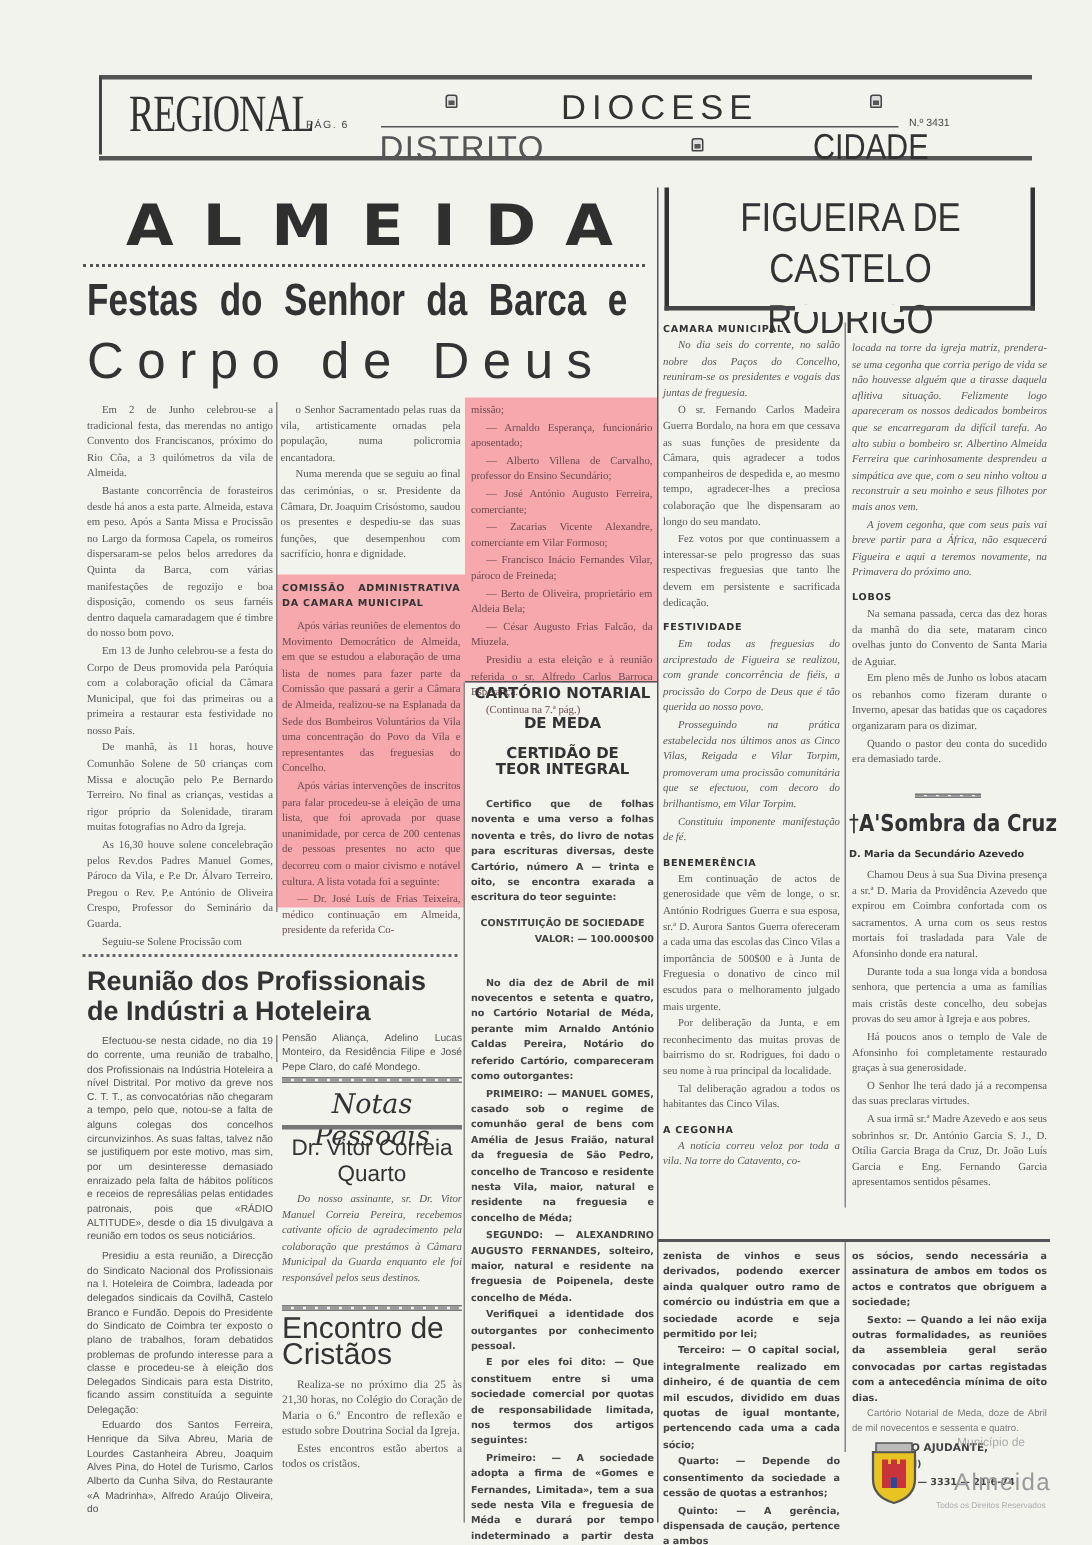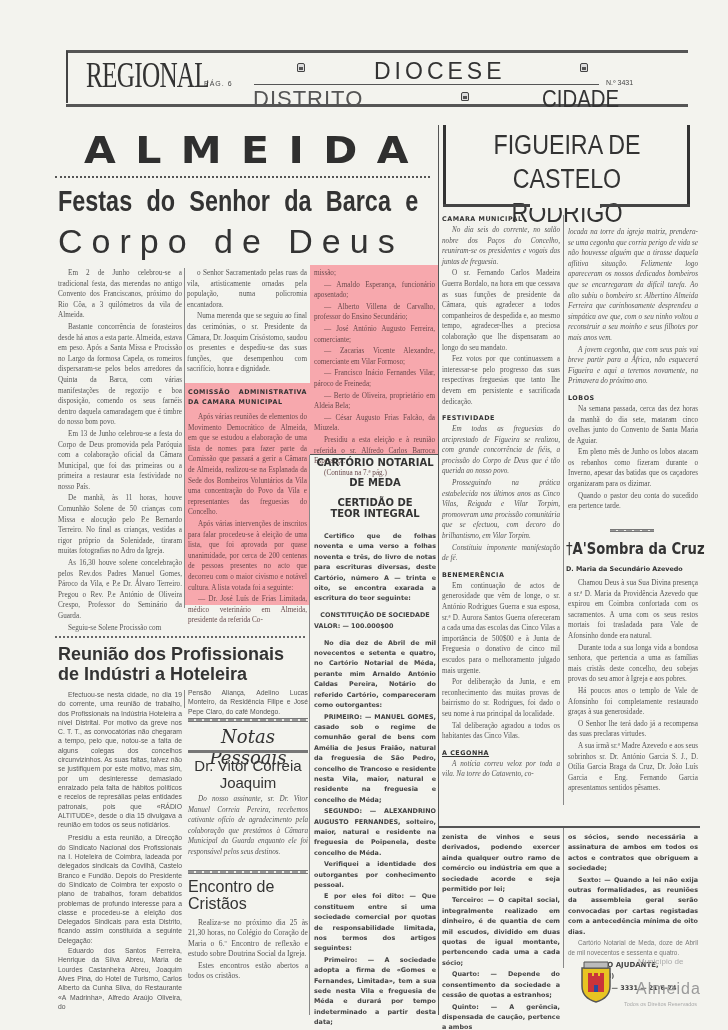--- a/index.html
+++ b/index.html
@@ -46,21 +46,21 @@
   .fig-bot-gap { position: absolute; left: 530px; top: 203px; width: 70px; height: 5px; background: #f3f3ee; }
 
   .cartorio-head { position: absolute; left: 312px; top: 456px; width: 126px; text-align: center; font-family: "DejaVu Sans", sans-serif; font-weight: bold; color: #333; }
 
   .reuniao { position: absolute; left: 58px; top: 644px; font-family: "Liberation Sans", sans-serif; font-weight: bold; font-size: 18px; line-height: 20px; color: #333; }
   .dotline { position: absolute; left: 55px; top: 636px; width: 250px; height: 4px; border-top: 2px dotted #666; }
 
   .notas { position: absolute; left: 188px; top: 726px; width: 120px; text-align: center; font-family: "DejaVu Serif", serif; font-style: italic; font-size: 18px; color: #333; }
   .deco-rule { position: absolute; height: 4px; border-top: 1px solid #777; border-bottom: 1px solid #777; background: repeating-linear-gradient(90deg, #999 0 6px, transparent 6px 8px); }
   .vitor { position: absolute; left: 188px; top: 757px; width: 120px; text-align: center; font-family: "Liberation Sans", sans-serif; font-weight: normal; font-size: 15px; line-height: 17px; color: #333; }
-  .encontro { position: absolute; left: 188px; top: 878px; font-family: "Liberation Sans", sans-serif; font-size: 16px; line-height: 17px; color: #333; }
+  .encontro { position: absolute; left: 188px; top: 878px; font-family: "Liberation Sans", sans-serif; font-size: 20px; line-height: 17px; color: #333; }
 
   .sombra { position: absolute; left: 566px; top: 540px; font-family: "DejaVu Sans", sans-serif; font-weight: bold; font-size: 15.5px; color: #333; white-space: nowrap; transform: scaleX(0.85); transform-origin: left; }
   .sombra-sub { position: absolute; left: 566px; top: 565px; width: 134px; font-family: "DejaVu Sans", sans-serif; font-weight: bold; font-size: 6.4px; color: #333; }
 
   .coat { position: absolute; left: 578px; top: 960px; width: 36px; height: 44px; }
   .watermark { position: absolute; left: 638px; top: 957px; font-family: "Liberation Sans", sans-serif; font-size: 8px; color: #aaa; line-height: 9px; }
   .watermark-big { position: absolute; left: 636px; top: 980px; font-family: "Liberation Sans", sans-serif; font-size: 16px; color: #999; letter-spacing: 1px; }
   .watermark-small { position: absolute; left: 624px; top: 1001px; font-family: "Liberation Sans", sans-serif; font-size: 5.5px; color: #aaa; }
 </style>
 </head>
@@ -100,21 +100,21 @@
     <p>o Senhor Sacramentado pelas ruas da vila, artisticamente ornadas pela população, numa policromia encantadora.</p>
     <p>Numa merenda que se seguiu ao final das cerimónias, o sr. Presidente da Câmara, Dr. Joaquim Crisóstomo, saudou os presentes e despediu-se das suas funções, que desempenhou com sacrifício, honra e dignidade.</p>
   </div>
 
   <div class="pink" style="left:184px;top:383px;width:126px;height:222px;"></div>
   <div class="pink" style="left:310px;top:265px;width:128px;height:190px;"></div>
   <div class="col" style="left:188px;top:387px;width:119px;color:#6a4a4c;">
     <p class="sec-head">COMISSÃO ADMINISTRATIVA DA CAMARA MUNICIPAL</p>
     <p style="margin-top:5px;">Após várias reuniões de elementos do Movimento Democrático de Almeida, em que se estudou a elaboração de uma lista de nomes para fazer parte da Comissão que passará a gerir a Câmara de Almeida, realizou-se na Esplanada da Sede dos Bombeiros Voluntários da Vila uma concentração do Povo da Vila e representantes das freguesias do Concelho.</p>
     <p>Após várias intervenções de inscritos para falar procedeu-se à eleição de uma lista, que foi aprovada por quase unanimidade, por cerca de 200 centenas de pessoas presentes no acto que decorreu com o maior civismo e notável cultura. A lista votada foi a seguinte:</p>
-    <p>— Dr. José Luís de Frias Limitada, médico veterinário em Almeida, presidente da referida Co-</p>
+    <p>— Dr. José Luís de Frias Teixeira, médico continuação em Almeida, presidente da referida Co-</p>
   </div>
   <div class="col" style="left:314px;top:268px;width:121px;color:#6a4a4c;">
     <p style="text-indent:0">missão;</p>
     <p>— Arnaldo Esperança, funcionário aposentado;</p>
     <p>— Alberto Villena de Carvalho, professor do Ensino Secundário;</p>
     <p>— José António Augusto Ferreira, comerciante;</p>
     <p>— Zacarias Vicente Alexandre, comerciante em Vilar Formoso;</p>
     <p>— Francisco Inácio Fernandes Vilar, pároco de Freineda;</p>
     <p>— Berto de Oliveira, proprietário em Aldeia Bela;</p>
     <p>— César Augusto Frias Falcão, da Miuzela.</p>
@@ -124,21 +124,21 @@
 
   <div class="hline" style="left:310px;top:454px;width:128px;background:#555;"></div>
   <div class="cartorio-head">
     <div style="font-size:10px;line-height:14px;">CARTÓRIO NOTARIAL</div>
     <div style="font-size:10px;line-height:14px;margin-top:6px;">DE MEDA</div>
     <div style="font-size:10px;line-height:11px;margin-top:7px;padding:0 14px;">CERTIDÃO DE TEOR INTEGRAL</div>
   </div>
   <div class="col boldsans" style="left:314px;top:531px;width:122px;">
     <p>Certifico que de folhas noventa e uma verso a folhas noventa e três, do livro de notas para escrituras diversas, deste Cartório, número A — trinta e oito, se encontra exarada a escritura do teor seguinte:</p>
     <p style="text-indent:0;text-align:center;margin-top:6px;">CONSTITUIÇÃO DE SOCIEDADE</p>
-    <p style="text-indent:0;text-align:left;margin-bottom:6px;">VALOR: — 100.000$00</p>
+    <p style="text-indent:0;text-align:right;margin-bottom:18px;">VALOR: — 100.000$00</p>
     <p>No dia dez de Abril de mil novecentos e setenta e quatro, no Cartório Notarial de Méda, perante mim Arnaldo António Caldas Pereira, Notário do referido Cartório, compareceram como outorgantes:</p>
     <p>PRIMEIRO: — MANUEL GOMES, casado sob o regime de comunhão geral de bens com Amélia de Jesus Fraião, natural da freguesia de São Pedro, concelho de Trancoso e residente nesta Vila, maior, natural e residente na freguesia e concelho de Méda;</p>
     <p>SEGUNDO: — ALEXANDRINO AUGUSTO FERNANDES, solteiro, maior, natural e residente na freguesia de Poipenela, deste concelho de Méda.</p>
     <p>Verifiquei a identidade dos outorgantes por conhecimento pessoal.</p>
     <p>E por eles foi dito: — Que constituem entre si uma sociedade comercial por quotas de responsabilidade limitada, nos termos dos artigos seguintes:</p>
     <p>Primeiro: — A sociedade adopta a firma de «Gomes e Fernandes, Limitada», tem a sua sede nesta Vila e freguesia de Méda e durará por tempo indeterminado a partir desta data;</p>
     <p>Segundo: — O seu objecto é o exercício da actividade de arma-</p>
   </div>
 
   <div class="vline" style="left:184px;top:268px;height:340px;"></div>
@@ -158,31 +158,31 @@
     <p>O sr. Fernando Carlos Madeira Guerra Bordalo, na hora em que cessava as suas funções de presidente da Câmara, quis agradecer a todos companheiros de despedida e, ao mesmo tempo, agradecer-lhes a preciosa colaboração que lhe dispensaram ao longo do seu mandato.</p>
     <p>Fez votos por que continuassem a interessar-se pelo progresso das suas respectivas freguesias que tanto lhe devem em persistente e sacrificada dedicação.</p>
     <p class="sec-head" style="margin-top:6px;">FESTIVIDADE</p>
     <p class="italic">Em todas as freguesias do arciprestado de Figueira se realizou, com grande concorrência de fiéis, a procissão do Corpo de Deus que é tão querida ao nosso povo.</p>
     <p class="italic">Prosseguindo na prática estabelecida nos últimos anos as Cinco Vilas, Reigada e Vilar Torpim, promoveram uma procissão comunitária que se efectuou, com decoro do brilhantismo, em Vilar Torpim.</p>
     <p class="italic">Constituiu imponente manifestação de fé.</p>
     <p class="sec-head" style="margin-top:6px;">BENEMERÊNCIA</p>
     <p>Em continuação de actos de generosidade que vêm de longe, o sr. António Rodrigues Guerra e sua esposa, sr.ª D. Aurora Santos Guerra ofereceram a cada uma das escolas das Cinco Vilas a importância de 500$00 e à Junta de Freguesia o donativo de cinco mil escudos para o melhoramento julgado mais urgente.</p>
     <p>Por deliberação da Junta, e em reconhecimento das muitas provas de bairrismo do sr. Rodrigues, foi dado o seu nome à rua principal da localidade.</p>
     <p>Tal deliberação agradou a todos os habitantes das Cinco Vilas.</p>
-    <p class="sec-head" style="margin-top:6px;text-decoration:underline;">A CEGONHA</p>
+    <p class="sec-head" style="margin-top:6px;">A CEGONHA</p>
     <p class="italic">A notícia correu veloz por toda a vila. Na torre do Catavento, co-</p>
   </div>
 
   <div class="col" style="left:568px;top:227px;width:130px;">
     <p class="italic" style="text-indent:0">locada na torre da igreja matriz, prendera-se uma cegonha que corria perigo de vida se não houvesse alguém que a tirasse daquela aflitiva situação. Felizmente logo apareceram os nossos dedicados bombeiros que se encarregaram da difícil tarefa. Ao alto subiu o bombeiro sr. Albertino Almeida Ferreira que carinhosamente desprendeu a simpática ave que, com o seu ninho voltou a reconstruir a seu moinho e seus filhotes por mais anos vem.</p>
     <p class="italic">A jovem cegonha, que com seus pais vai breve partir para a África, não esquecerá Figueira e aqui a teremos novamente, na Primavera do próximo ano.</p>
     <p class="sec-head" style="margin-top:6px;">LOBOS</p>
     <p>Na semana passada, cerca das dez horas da manhã do dia sete, mataram cinco ovelhas junto do Convento de Santa Maria de Aguiar.</p>
     <p>Em pleno mês de Junho os lobos atacam os rebanhos como fizeram durante o Inverno, apesar das batidas que os caçadores organizaram para os dizimar.</p>
-    <p>Quando o pastor deu conta do sucedido era pertence tarde.</p>
+    <p>Quando o pastor deu conta do sucedido era demasiado tarde.</p>
   </div>
 
   <div class="deco-rule" style="left:610px;top:529px;width:44px;height:3px;"></div>
   <div class="sombra"><span style="font-weight:normal;">†</span><span>A'Sombra da Cruz</span></div>
   <div class="sombra-sub">D. Maria da Secundário Azevedo</div>
   <div class="col" style="left:568px;top:578px;width:130px;">
     <p>Chamou Deus à sua Sua Divina presença a sr.ª D. Maria da Providência Azevedo que expirou em Coimbra confortada com os sacramentos. A urna com os seus restos mortais foi trasladada para Vale de Afonsinho donde era natural.</p>
     <p>Durante toda a sua longa vida a bondosa senhora, que pertencia a uma as famílias mais cristãs deste concelho, deu sobejas provas do seu amor à Igreja e aos pobres.</p>
     <p>Há poucos anos o templo de Vale de Afonsinho foi completamente restaurado graças à sua generosidade.</p>
     <p>O Senhor lhe terá dado já a recompensa das suas preclaras virtudes.</p>
@@ -218,21 +218,21 @@
   <div class="vline" style="left:184px;top:690px;height:18px;"></div>
   <div class="col sans" style="left:188px;top:688px;width:120px;font-size:6.8px;line-height:9.3px;">
     <p style="text-indent:0">Pensão Aliança, Adelino Lucas Monteiro, da Residência Filipe e José Pepe Claro, do café Mondego.</p>
   </div>
 
   <div class="deco-rule" style="left:188px;top:718px;width:120px;"></div>
   <div class="notas">Notas Pessoais</div>
   <div class="hline" style="left:188px;top:750px;width:120px;height:3px;background:#777;"></div>
   <div class="vitor">
     <div>Dr. Vitor Correia</div>
-    <div>Joaquim</div>
+    <div>Quarto</div>
   </div>
   <div class="col italic" style="left:188px;top:794px;width:120px;">
     <p>Do nosso assinante, sr. Dr. Vitor Manuel Correia Pereira, recebemos cativante ofício de agradecimento pela colaboração que prestámos à Câmara Municipal da Guarda enquanto ele foi responsável pelos seus destinos.</p>
   </div>
 
   <div class="deco-rule" style="left:188px;top:870px;width:120px;"></div>
   <div class="encontro">
     <div>Encontro de</div>
     <div>Cristãos</div>
   </div>

